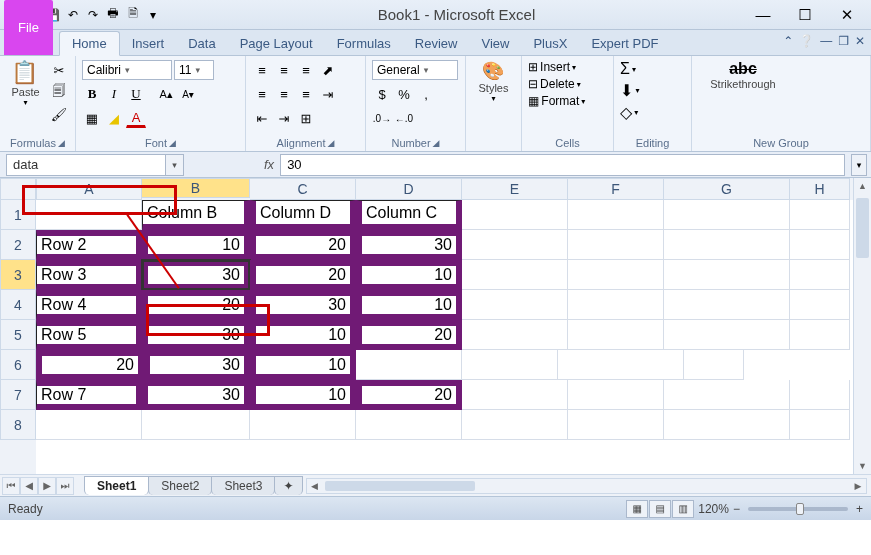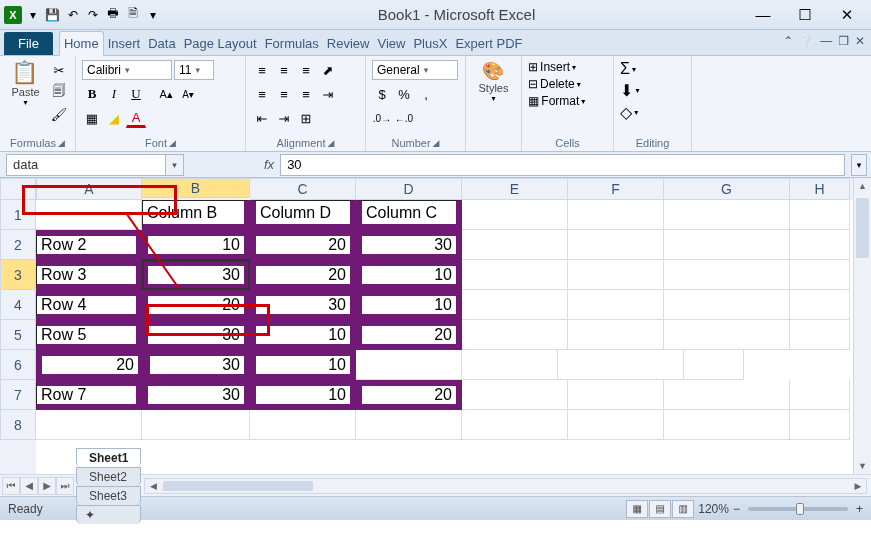--- a/index.html
+++ b/index.html
@@ -9,22 +9,22 @@
 .titlebar { height: 30px; background: linear-gradient(#e8eff8, #dce6f2); display: flex; align-items: center; padding: 0 4px; border-bottom: 1px solid #b5c5d8; }
 .qat { display: flex; align-items: center; gap: 2px; }
 .qat-icon { width: 18px; height: 18px; display: flex; align-items: center; justify-content: center; font-size: 12px; }
 .excel-logo { width: 18px; height: 18px; background: #107c10; color: #fff; display: flex; align-items: center; justify-content: center; font-size: 11px; font-weight: bold; border-radius: 2px; }
 .title-text { flex: 1; text-align: center; font-size: 15px; color: #444; }
 .win-controls { display: flex; gap: 18px; padding-right: 8px; }
 .win-btn { width: 24px; height: 24px; display: flex; align-items: center; justify-content: center; font-size: 15px; }
 
 
 .ribbon-tabs { height: 26px; background: #dce6f2; display: flex; align-items: flex-end; padding-left: 4px; border-bottom: 1px solid #b5c5d8; position: relative; }
-.file-tab { background: #0c4a6e; color: #fff; padding: 4px 14px; font-size: 13px; border-radius: 2px 2px 0 0; margin-right: 6px; }
-.rtab { padding: 4px 4px; font-size: 13px; color: #3b5a83; cursor: pointer; }
+.file-tab { background: #d946ef; color: #fff; padding: 20px 14px; font-size: 13px; border-radius: 2px 2px 0 0; margin-right: 6px; }
+.rtab { padding: 4px 12px; font-size: 13px; color: #3b5a83; cursor: pointer; }
 .rtab.active { background: #f1f5fb; border: 1px solid #b5c5d8; border-bottom: 1px solid #f1f5fb; border-radius: 3px 3px 0 0; margin-bottom: -1px; color: #3b5a83; }
 .ribbon-right { position: absolute; right: 6px; top: 4px; display: flex; gap: 6px; align-items: center; }
 .ribbon-right span { font-size: 12px; color: #3b5a83; }
 
 
 .ribbon { height: 96px; background: #f1f5fb; border-bottom: 1px solid #b5c5d8; display: flex; }
 .rgroup { border-right: 1px solid #cdd9e8; padding: 2px 6px 0 6px; display: flex; flex-direction: column; justify-content: space-between; }
 .rgroup-label { text-align: center; font-size: 11px; color: #5a6f8c; padding-bottom: 2px; display: flex; justify-content: center; align-items: center; gap: 2px; }
 .rgroup-body { flex: 1; display: flex; align-items: flex-start; gap: 4px; padding-top: 2px; }
 .big-btn { display: flex; flex-direction: column; align-items: center; justify-content: center; width: 44px; }
@@ -72,21 +72,21 @@
 .cell.data-border-left { border-left: 1px solid #222; }
 .cell.active { outline: 3px solid #333; outline-offset: -2px; }
 .vscroll { position: absolute; right: 0; top: 0; bottom: 0; width: 18px; background: #eef2f8; border-left: 1px solid #cdd9e8; }
 .vscroll .thumb { position: absolute; left: 2px; right: 2px; top: 20px; height: 60px; background: #cdd9e8; border-radius: 2px; }
 .vscroll .arr { position: absolute; left: 0; right: 0; height: 16px; display: flex; align-items: center; justify-content: center; font-size: 9px; color: #666; }
 
 
 .sheet-bar { height: 22px; background: #eef2f8; border-top: 1px solid #cdd9e8; display: flex; align-items: center; position: relative; }
 .sheet-nav { display: flex; padding: 0 2px; }
 .sheet-nav .nb { width: 18px; height: 18px; display: flex; align-items: center; justify-content: center; font-size: 10px; color: #666; border: 1px solid #cdd9e8; }
-.sheet-tabs { display: flex; margin-left: 0; flex-direction: column; }
+.sheet-tabs { display: flex; margin-left: 8px; }
 .stab { padding: 2px 12px; font-size: 12px; background: #e2e8f0; border: 1px solid #aab8cc; border-bottom: none; border-radius: 0 0 5px 5px; color: #444; margin-right: -1px; }
 .stab.active { background: #fff; font-weight: bold; color: #222; }
 .stab.new { padding: 2px 8px; }
 .hscroll { flex: 1; margin: 0 4px; height: 16px; background: #eef2f8; border: 1px solid #cdd9e8; position: relative; }
 .hscroll .arr { position: absolute; top: 0; bottom: 0; width: 16px; display: flex; align-items: center; justify-content: center; font-size: 9px; color: #666; }
 .hscroll .thumb { position: absolute; left: 18px; width: 150px; top: 2px; bottom: 2px; background: #cdd9e8; border-radius: 2px; }
 
 
 .status-bar { height: 24px; background: linear-gradient(#dce6f2, #c8d6e8); border-top: 1px solid #b5c5d8; display: flex; align-items: center; justify-content: space-between; padding: 0 8px; font-size: 12px; color: #444; }
 .zoom { display: flex; align-items: center; gap: 4px; }
@@ -295,20 +295,31 @@
       <div class="row">
           <span>◇</span>
           <span style="font-size:8px;">▾</span>
         </div>
     </div>
     <div class="rgroup-label">
         <span>Editing</span>
       </div>
   </div>
 
+  <div class="rgroup" style="flex:1;">
+    <div class="rgroup-body">
+      <div class="big-btn" style="width:90px;">
+        <div class="icon" style="font-weight:bold; font-size:16px; text-decoration:line-through;">abc</div>
+        <div class="lbl">Strikethrough</div>
+      </div>
+    </div>
+    <div class="rgroup-label">
+        <span>New Group</span>
+      </div>
+  </div>
 </div>
 
 <div class="formula-row">
   <div class="name-box">
       <span>data</span>
     </div>
   <div class="name-box-dd">▾</div>
   <div class="fx-icon">fx</div>
   <div class="formula-input">
       <span>30</span>

